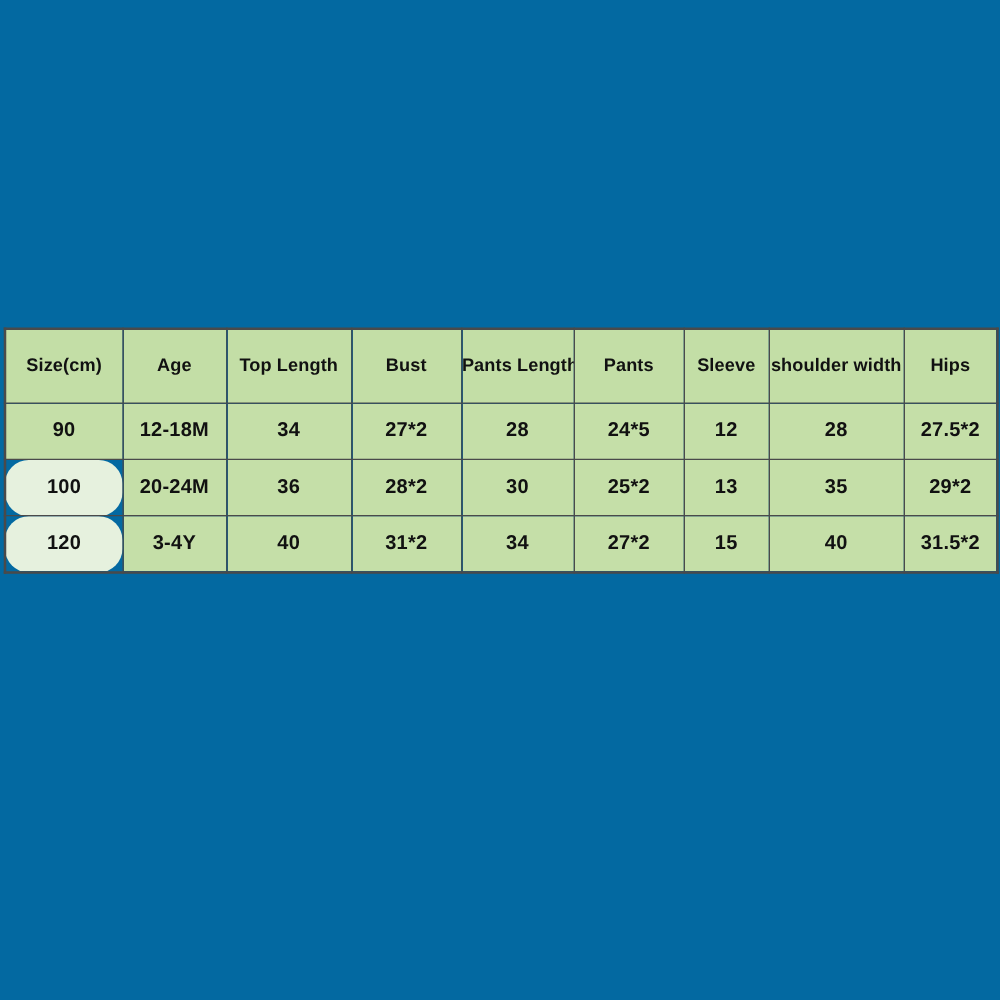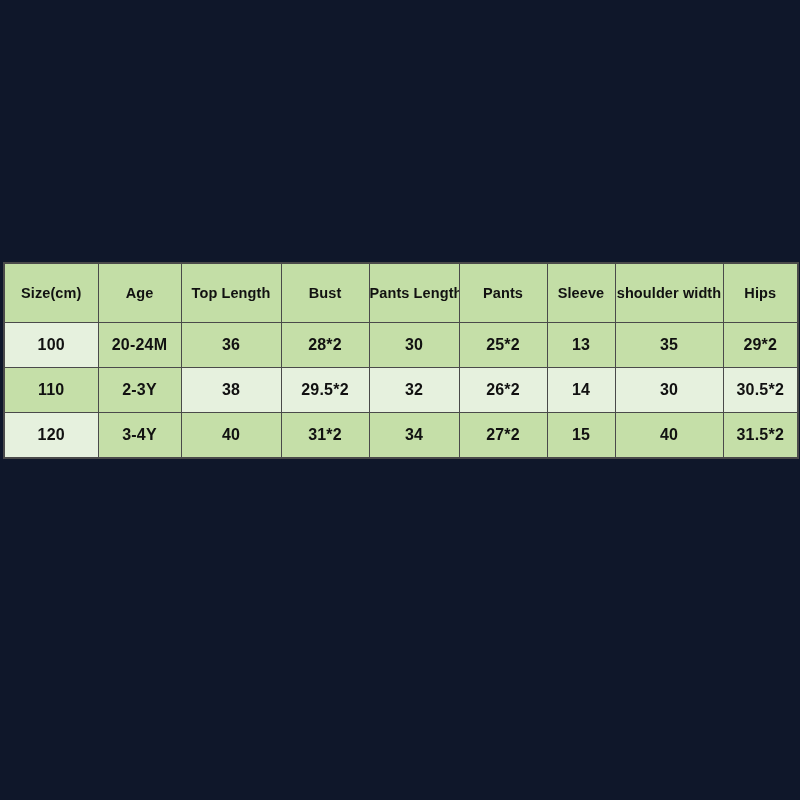--- a/index.html
+++ b/index.html
@@ -11,21 +11,21 @@
   body {
     width: 800px;
     height: 800px;
     font-family: "Liberation Sans", sans-serif;
     overflow: hidden;
   }
   #page {
     position: relative;
     width: 800px;
     height: 800px;
-    background: #0f172a;
+    background: #0369a1;
   }
   
   #chart-wrap {
     position: absolute;
     left: 3px;
     top: 262px;
     width: 794px;
   }
   table.size-chart {
     border-collapse: collapse;
@@ -50,21 +50,21 @@
     background: #c3dea6;
     letter-spacing: 0.1px;
   }
   table.size-chart td {
     height: 44px;
     font-size: 16px;
     letter-spacing: 0.2px;
   }
   
   td.sh-dark { background: #c5dfa8; }
-  td.sh-light { background: #e6f1de; }
+  td.sh-light { background: #e6f1de; border-radius: 19px; }
 
   
   col.c0 { width: 94px; }
   col.c1 { width: 83px; }
   col.c2 { width: 100px; }
   col.c3 { width: 88px; }
   col.c4 { width: 90px; }
   col.c5 { width: 88px; }
   col.c6 { width: 68px; }
   col.c7 { width: 108px; }
@@ -95,40 +95,40 @@
             <th>Bust</th>
             <th>Pants Length</th>
             <th>Pants</th>
             <th>Sleeve</th>
             <th>shoulder width</th>
             <th>Hips</th>
           </tr>
       </thead>
       <tbody id="table-body">
           <tr>
+            <td class="sh-dark">90</td>
+            <td class="sh-dark">12-18M</td>
+            <td class="sh-dark">34</td>
+            <td class="sh-dark">27*2</td>
+            <td class="sh-dark">28</td>
+            <td class="sh-dark">24*5</td>
+            <td class="sh-dark">12</td>
+            <td class="sh-dark">28</td>
+            <td class="sh-dark">27.5*2</td>
+          </tr>
+          <tr>
             <td class="sh-light">100</td>
             <td class="sh-dark">20-24M</td>
             <td class="sh-dark">36</td>
             <td class="sh-dark">28*2</td>
             <td class="sh-dark">30</td>
             <td class="sh-dark">25*2</td>
             <td class="sh-dark">13</td>
             <td class="sh-dark">35</td>
             <td class="sh-dark">29*2</td>
-          </tr>
-          <tr>
-            <td class="sh-dark">110</td>
-            <td class="sh-dark">2-3Y</td>
-            <td class="sh-light">38</td>
-            <td class="sh-light">29.5*2</td>
-            <td class="sh-light">32</td>
-            <td class="sh-light">26*2</td>
-            <td class="sh-light">14</td>
-            <td class="sh-light">30</td>
-            <td class="sh-light">30.5*2</td>
           </tr>
           <tr>
             <td class="sh-light">120</td>
             <td class="sh-dark">3-4Y</td>
             <td class="sh-dark">40</td>
             <td class="sh-dark">31*2</td>
             <td class="sh-dark">34</td>
             <td class="sh-dark">27*2</td>
             <td class="sh-dark">15</td>
             <td class="sh-dark">40</td>

